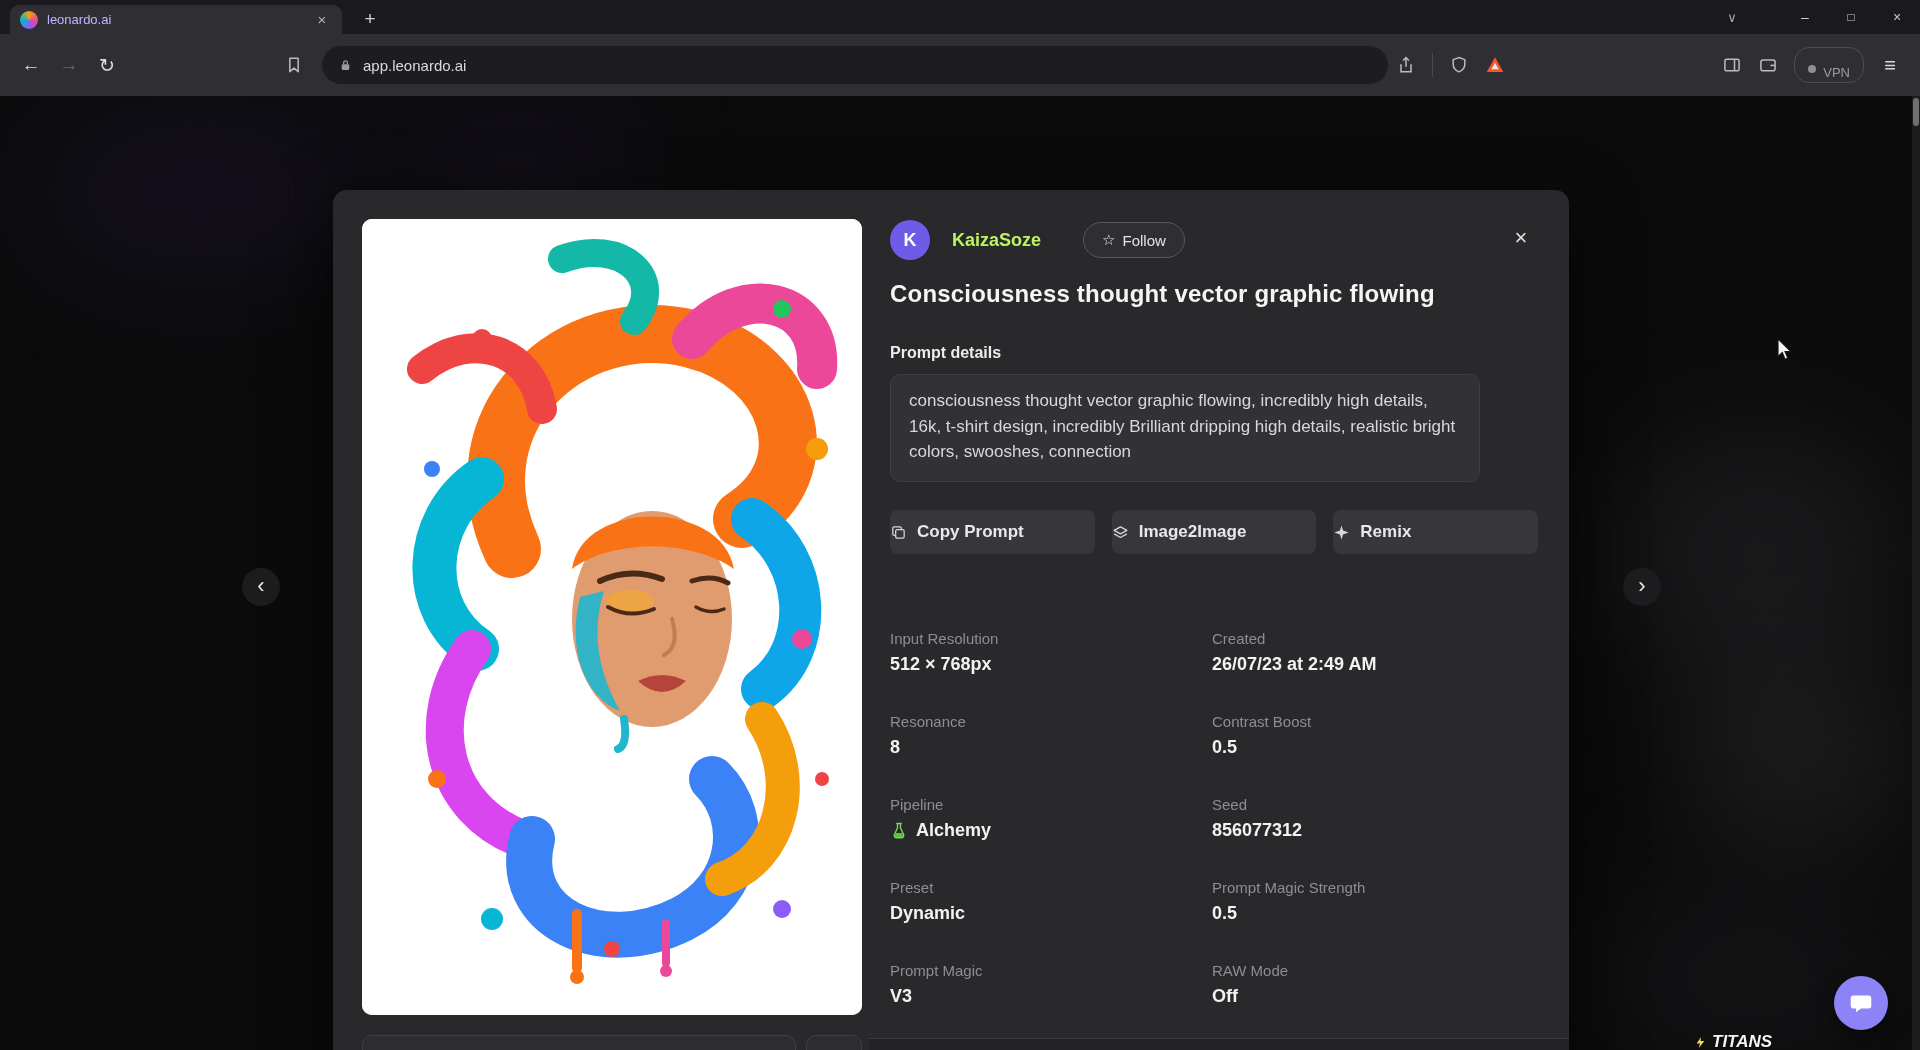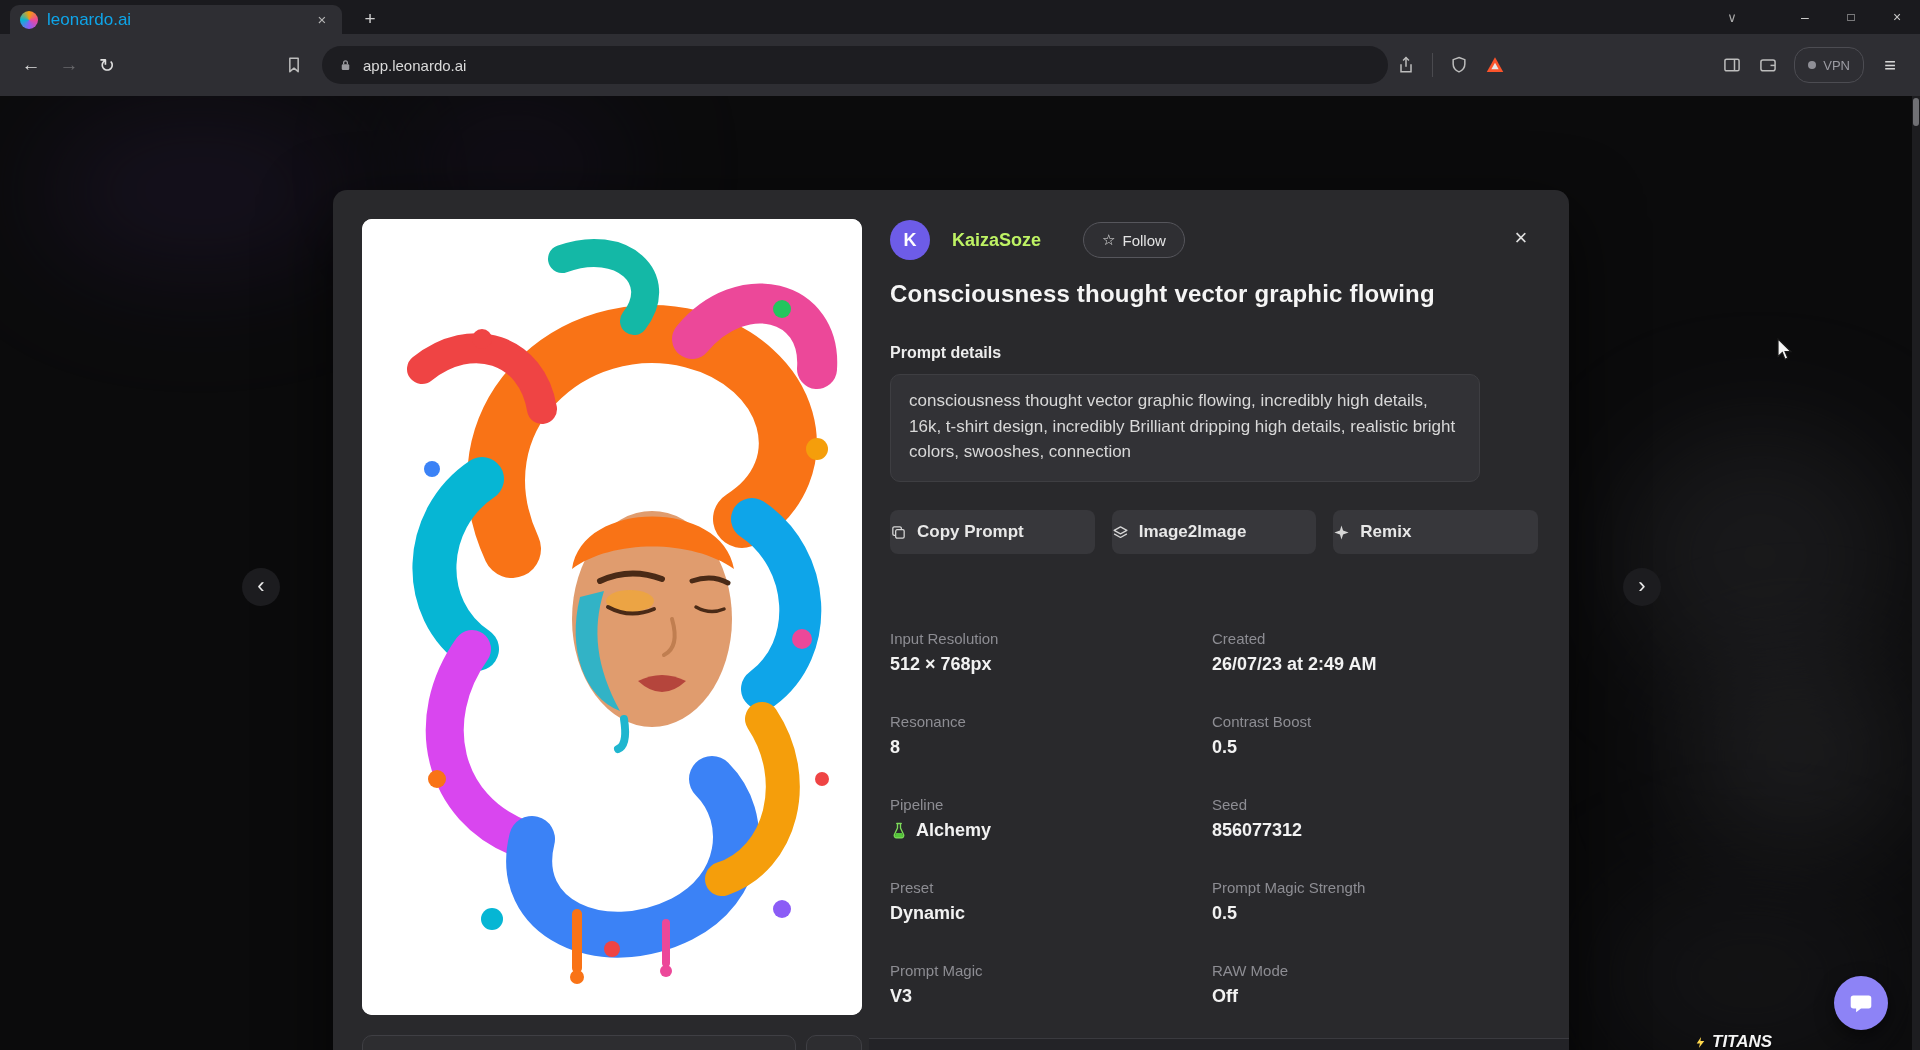--- a/index.html
+++ b/index.html
@@ -3,37 +3,37 @@
 <meta charset="utf-8">
 <style>
   * { margin:0; padding:0; box-sizing:border-box; }
   html,body { width:1920px; height:1050px; overflow:hidden; background:#141416; font-family:"Liberation Sans", sans-serif; }
   body { position:relative; }
 
   
   .tabstrip { position:absolute; top:0; left:0; width:1920px; height:34px; background:#1a1a1e; z-index:20; }
   .tab { position:absolute; left:10px; top:5px; width:332px; height:29px; background:#2e2e33; border-radius:9px 9px 0 0; display:flex; align-items:center; padding:0 10px; gap:9px; }
   .favicon { width:18px; height:18px; border-radius:50%; background:conic-gradient(#f59e0b,#ec4899,#8b5cf6,#06b6d4,#f59e0b); flex:none; }
-  .tab-title { font-size:17px; color:#0ea5e9; white-space:nowrap; overflow:hidden; flex:1; }
+  .tab-title { font-size:13px; color:#c4b5fd; white-space:nowrap; overflow:hidden; flex:1; }
   .tab-close { color:#b6b6b6; font-size:15px; width:20px; height:20px; line-height:20px; text-align:center; border-radius:4px; cursor:default; }
   .newtab { position:absolute; left:356px; top:6px; width:28px; height:28px; color:#cfcfcf; font-size:19px; text-align:center; line-height:26px; border-radius:6px; }
   .strip-controls { position:absolute; right:0; top:0; height:34px; display:flex; align-items:stretch; }
   .strip-btn { width:46px; color:#c9c9c9; font-size:14px; display:flex; align-items:center; justify-content:center; }
   .strip-btn.chev { width:44px; margin-right:28px; font-size:13px; color:#aaa; }
   .strip-btn.max { font-size:12px; }
 
   .toolbar { position:absolute; top:34px; left:0; width:1920px; height:62px; background:#2e2e33; z-index:20; display:flex; align-items:center; padding:0 12px; }
   .nav-btn { width:38px; height:38px; border-radius:19px; display:flex; align-items:center; justify-content:center; font-size:19px; color:#dedede; flex:none; }
   .nav-btn.disabled { color:#6a6a6e; }
   .tb-spacer { width:150px; flex:none; }
   .icon-btn { width:36px; height:36px; border-radius:8px; display:flex; align-items:center; justify-content:center; flex:none; }
   .addressbar { width:1066px; height:38px; margin-left:10px; background:#1d1d21; border-radius:19px; display:flex; align-items:center; padding:5px 16px; flex:none; }
   .url-text { font-size:15px; color:#dadada; margin-left:10px; }
   .tb-sep { width:1px; height:24px; background:#4a4a4f; margin:0 8px; flex:none; }
-  .vpn-pill { height:30px; border:1px solid #4c4c52; border-radius:15px; display:flex; align-items:center; gap:7px; padding:17px 13px; margin:0 8px; flex:none; }
+  .vpn-pill { height:30px; border:1px solid #4c4c52; border-radius:15px; display:flex; gap:7px; padding:17px 13px; margin:0 8px; flex:none; }
   .vpn-dot { width:8px; height:8px; border-radius:50%; background:#8f8f96; }
   .vpn-text { font-size:13px; color:#9b9ba2; }
   .menu-btn { font-size:20px; color:#d6d6d6; }
 
   
   .content { position:absolute; top:96px; left:0; width:1920px; height:954px; background:#131315; overflow:hidden; z-index:1; }
   .blob { position:absolute; border-radius:50%; filter:blur(55px); }
   .b1 { left:40px; top:10px; width:320px; height:170px; background:#33254a; opacity:.55; }
   .b2 { left:400px; top:0; width:230px; height:140px; background:#2c2140; opacity:.5; }
   .b3 { left:1620px; top:330px; width:280px; height:260px; background:#3c3c40; opacity:.6; }

